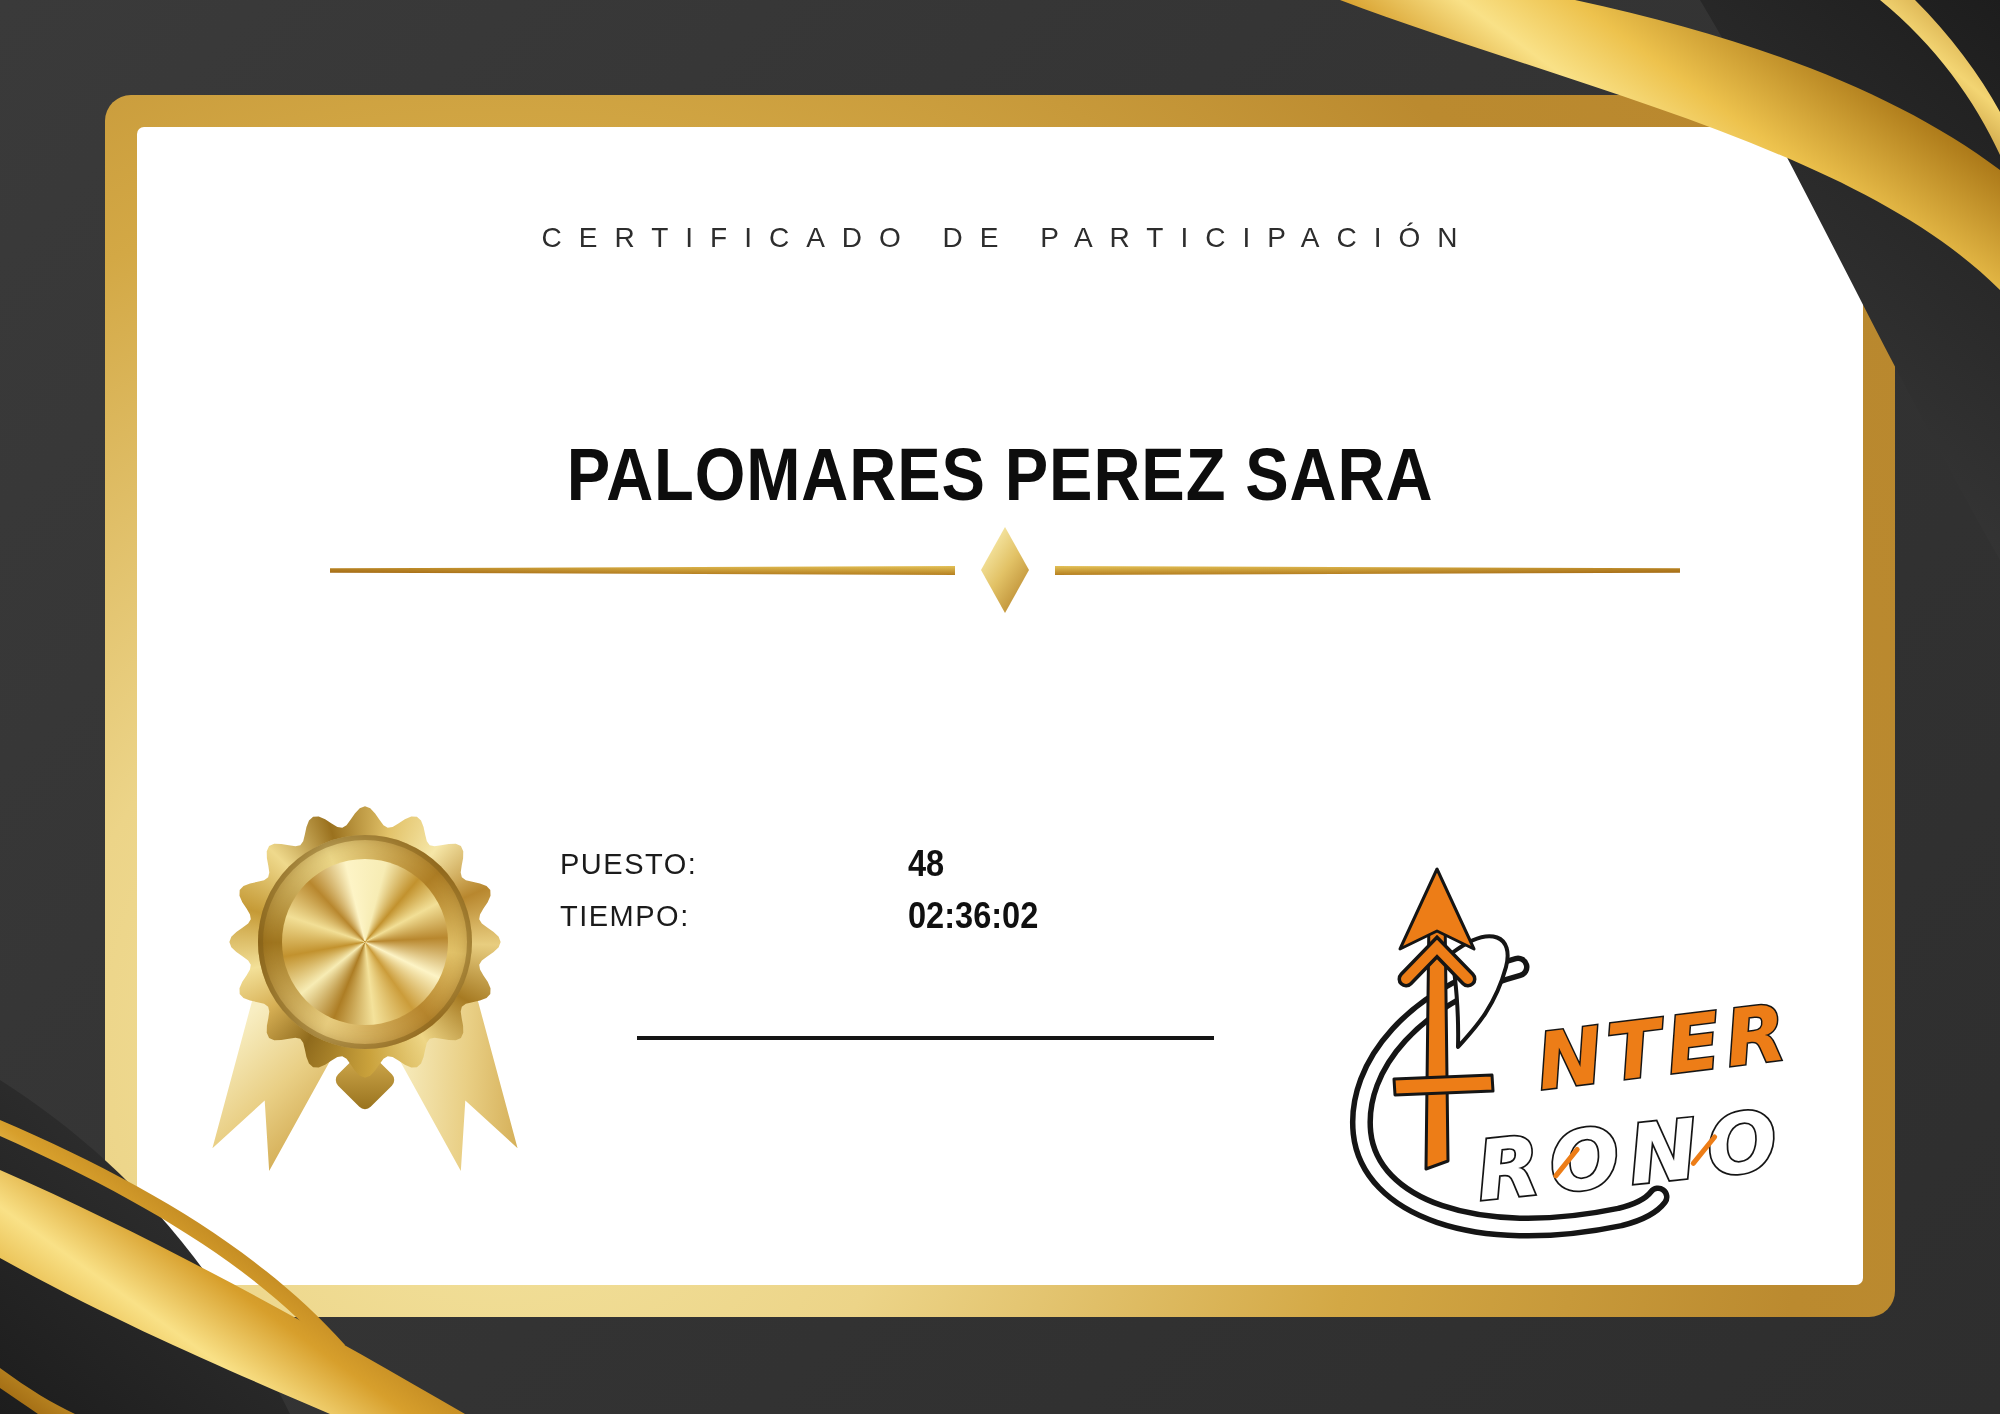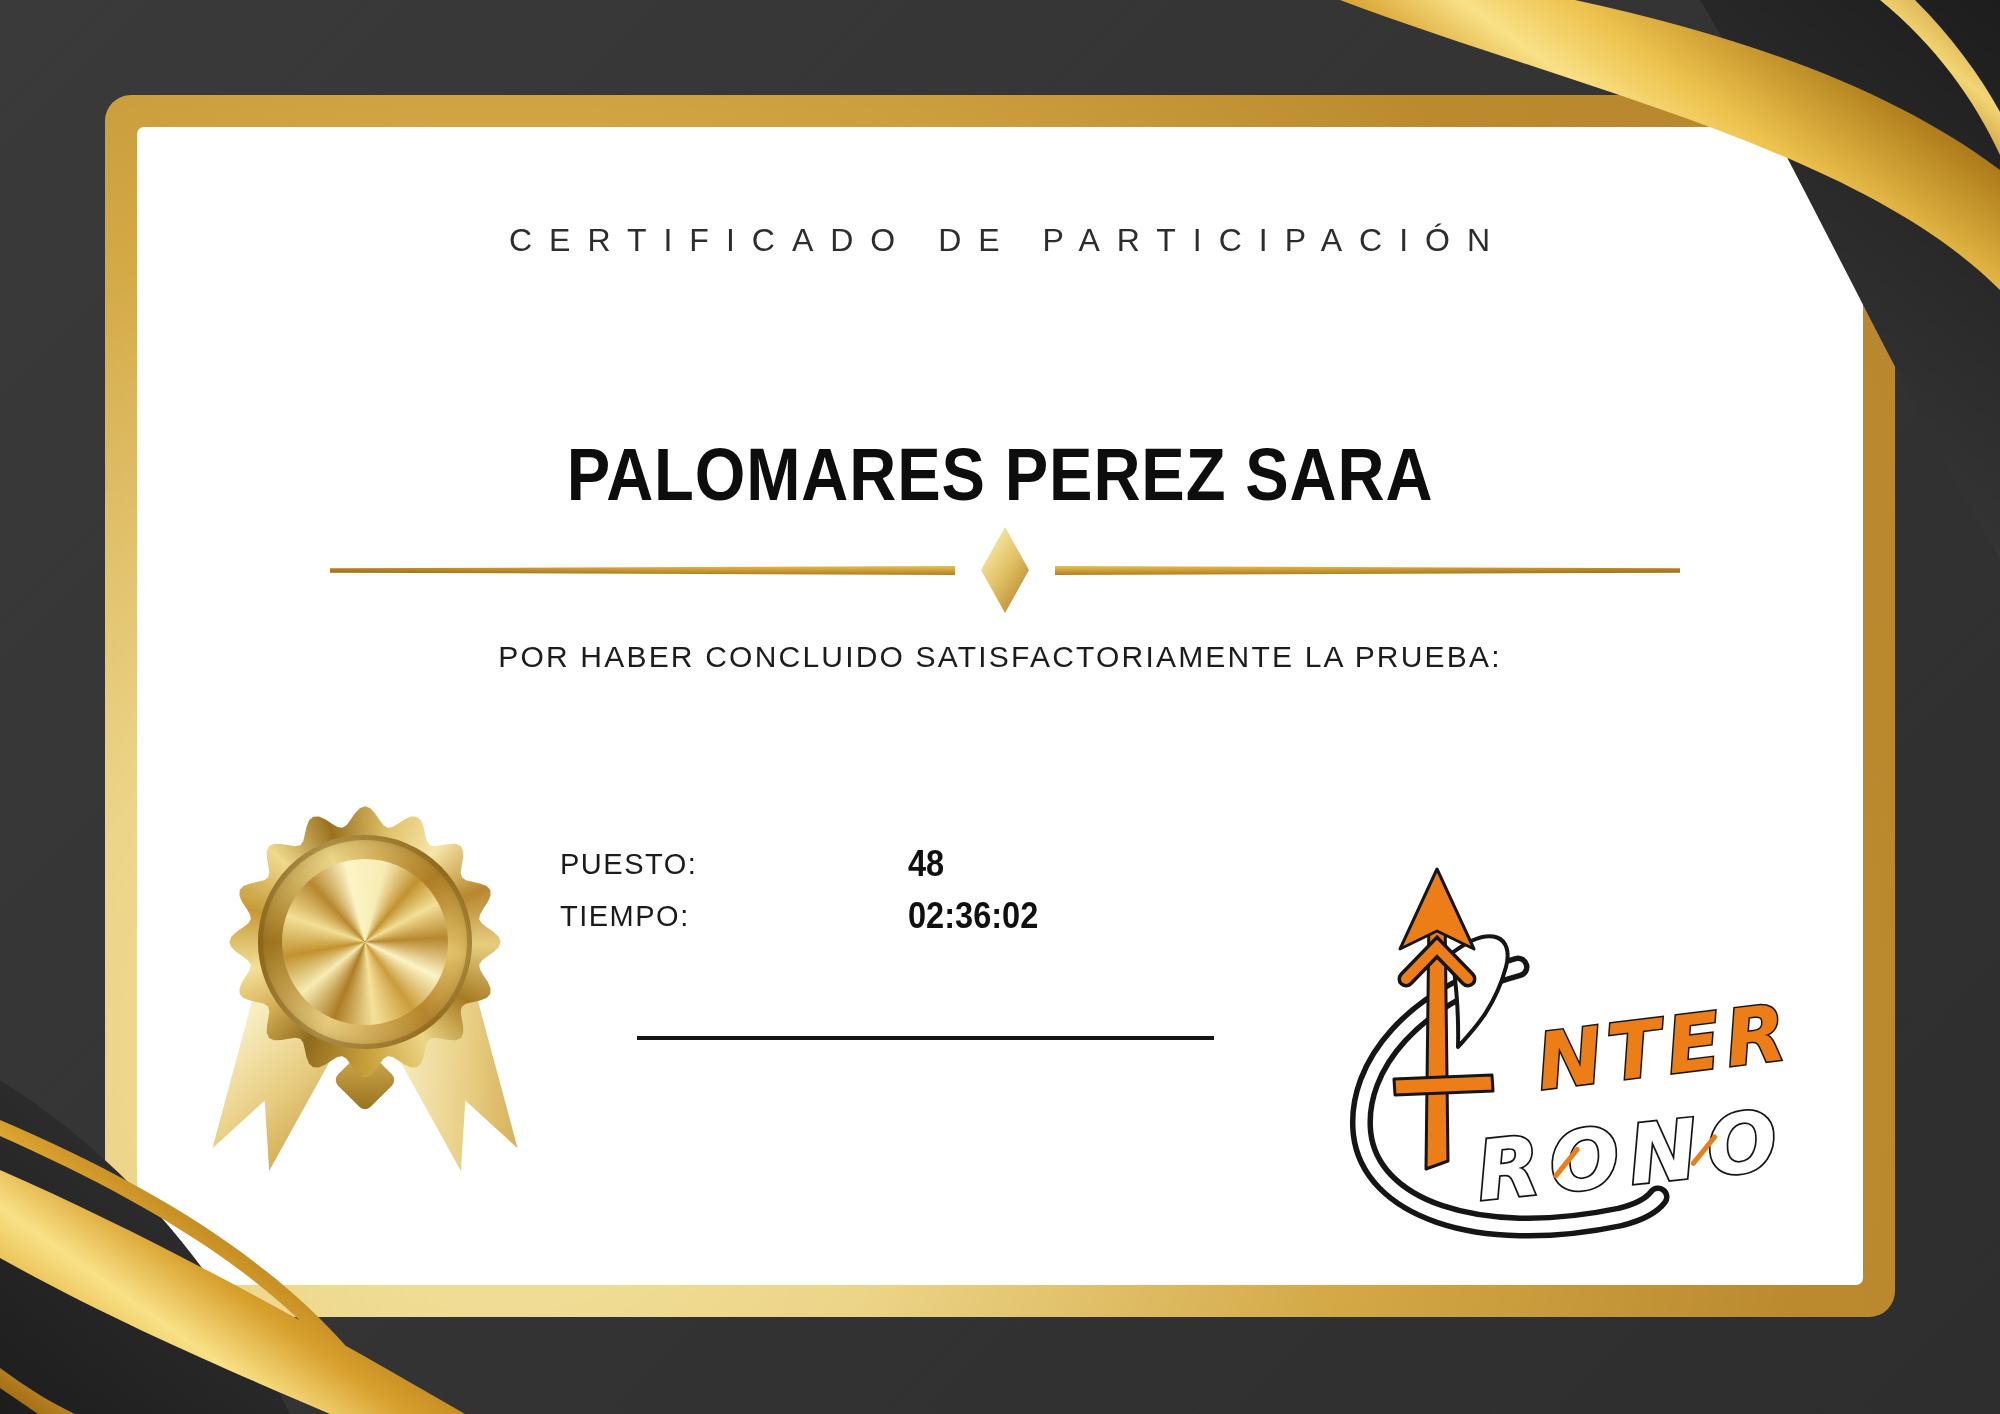--- a/index.html
+++ b/index.html
@@ -14,21 +14,21 @@
     position:absolute;left:105px;top:95px;right:105px;bottom:97px;
     border-radius:26px;
     background:radial-gradient(circle at 22% 78%, #f5e7a4 0%, #ecd488 26%, #d3a845 52%, #bb8a2f 78%, #b8872e 100%);
   }
   .paper{
     position:absolute;inset:32px;background:#ffffff;border-radius:7px;
   }
   
   .title{
     position:absolute;left:0;right:0;top:222px;text-align:center;
-    font-size:32px;letter-spacing:17px;padding-left:16px;color:#2d2d2d;font-weight:400;
+    font-size:28px;letter-spacing:17px;padding-left:16px;color:#2d2d2d;font-weight:400;
   }
   .name{
     position:absolute;left:0;right:0;top:432px;text-align:center;
     font-size:74px;font-weight:bold;color:#0d0d0d;letter-spacing:1px;
     transform:scaleX(0.88);
   }
   .statement{
     position:absolute;left:0;right:0;top:640px;text-align:center;
     font-size:30px;letter-spacing:2.2px;color:#1c1c1c;font-weight:500;
   }
@@ -116,21 +116,20 @@
   </div>
 
   <div class="title">CERTIFICADO DE PARTICIPACIÓN</div>
 
   <div class="name">PALOMARES PEREZ SARA</div>
 
   <div class="div-line left"></div>
   <div class="div-diamond"></div>
   <div class="div-line right"></div>
 
-  <div class="statement">POR HABER CONCLUIDO SATISFACTORIAMENTE LA PRUEBA:</div>
 
   <div class="medal">
     <div class="tail left"></div>
     <div class="tail right"></div>
     <div class="knob"></div>
     <div class="rosette" id="rosette" style="clip-path: polygon(99.5% 50%, 98.79% 51.92%, 96.94% 53.69%, 94.61% 55.28%, 92.64% 56.75%, 91.68% 58.29%, 91.98% 60.08%, 93.23% 62.19%, 94.78% 64.55%, 95.81% 66.9%, 95.73% 68.94%, 94.35% 70.44%, 91.95% 71.37%, 89.19% 71.95%, 86.81% 72.56%, 85.34% 73.61%, 84.92% 75.37%, 85.28% 77.81%, 85.8% 80.58%, 85.86% 83.15%, 85% 85%, 83.15% 85.86%, 80.58% 85.8%, 77.81% 85.28%, 75.37% 84.92%, 73.61% 85.34%, 72.56% 86.81%, 71.95% 89.19%, 71.37% 91.95%, 70.44% 94.35%, 68.94% 95.73%, 66.9% 95.81%, 64.55% 94.78%, 62.19% 93.23%, 60.08% 91.98%, 58.29% 91.68%, 56.75% 92.64%, 55.28% 94.61%, 53.69% 96.94%, 51.92% 98.79%, 50% 99.5%, 48.08% 98.79%, 46.31% 96.94%, 44.72% 94.61%, 43.25% 92.64%, 41.71% 91.68%, 39.92% 91.98%, 37.81% 93.23%, 35.45% 94.78%, 33.1% 95.81%, 31.06% 95.73%, 29.56% 94.35%, 28.63% 91.95%, 28.05% 89.19%, 27.44% 86.81%, 26.39% 85.34%, 24.63% 84.92%, 22.19% 85.28%, 19.42% 85.8%, 16.85% 85.86%, 15% 85%, 14.14% 83.15%, 14.2% 80.58%, 14.72% 77.81%, 15.08% 75.37%, 14.66% 73.61%, 13.19% 72.56%, 10.81% 71.95%, 8.05% 71.37%, 5.65% 70.44%, 4.27% 68.94%, 4.19% 66.9%, 5.22% 64.55%, 6.77% 62.19%, 8.02% 60.08%, 8.32% 58.29%, 7.36% 56.75%, 5.39% 55.28%, 3.06% 53.69%, 1.21% 51.92%, 0.5% 50%, 1.21% 48.08%, 3.06% 46.31%, 5.39% 44.72%, 7.36% 43.25%, 8.32% 41.71%, 8.02% 39.92%, 6.77% 37.81%, 5.22% 35.45%, 4.19% 33.1%, 4.27% 31.06%, 5.65% 29.56%, 8.05% 28.63%, 10.81% 28.05%, 13.19% 27.44%, 14.66% 26.39%, 15.08% 24.63%, 14.72% 22.19%, 14.2% 19.42%, 14.14% 16.85%, 15% 15%, 16.85% 14.14%, 19.42% 14.2%, 22.19% 14.72%, 24.63% 15.08%, 26.39% 14.66%, 27.44% 13.19%, 28.05% 10.81%, 28.63% 8.05%, 29.56% 5.65%, 31.06% 4.27%, 33.1% 4.19%, 35.45% 5.22%, 37.81% 6.77%, 39.92% 8.02%, 41.71% 8.32%, 43.25% 7.36%, 44.72% 5.39%, 46.31% 3.06%, 48.08% 1.21%, 50% 0.5%, 51.92% 1.21%, 53.69% 3.06%, 55.28% 5.39%, 56.75% 7.36%, 58.29% 8.32%, 60.08% 8.02%, 62.19% 6.77%, 64.55% 5.22%, 66.9% 4.19%, 68.94% 4.27%, 70.44% 5.65%, 71.37% 8.05%, 71.95% 10.81%, 72.56% 13.19%, 73.61% 14.66%, 75.37% 15.08%, 77.81% 14.72%, 80.58% 14.2%, 83.15% 14.14%, 85% 15%, 85.86% 16.85%, 85.8% 19.42%, 85.28% 22.19%, 84.92% 24.63%, 85.34% 26.39%, 86.81% 27.44%, 89.19% 28.05%, 91.95% 28.63%, 94.35% 29.56%, 95.73% 31.06%, 95.81% 33.1%, 94.78% 35.45%, 93.23% 37.81%, 91.98% 39.92%, 91.68% 41.71%, 92.64% 43.25%, 94.61% 44.72%, 96.94% 46.31%, 98.79% 48.08%);"></div>
     <div class="ring"></div>
     <div class="medal-center"></div>
   </div>
 

